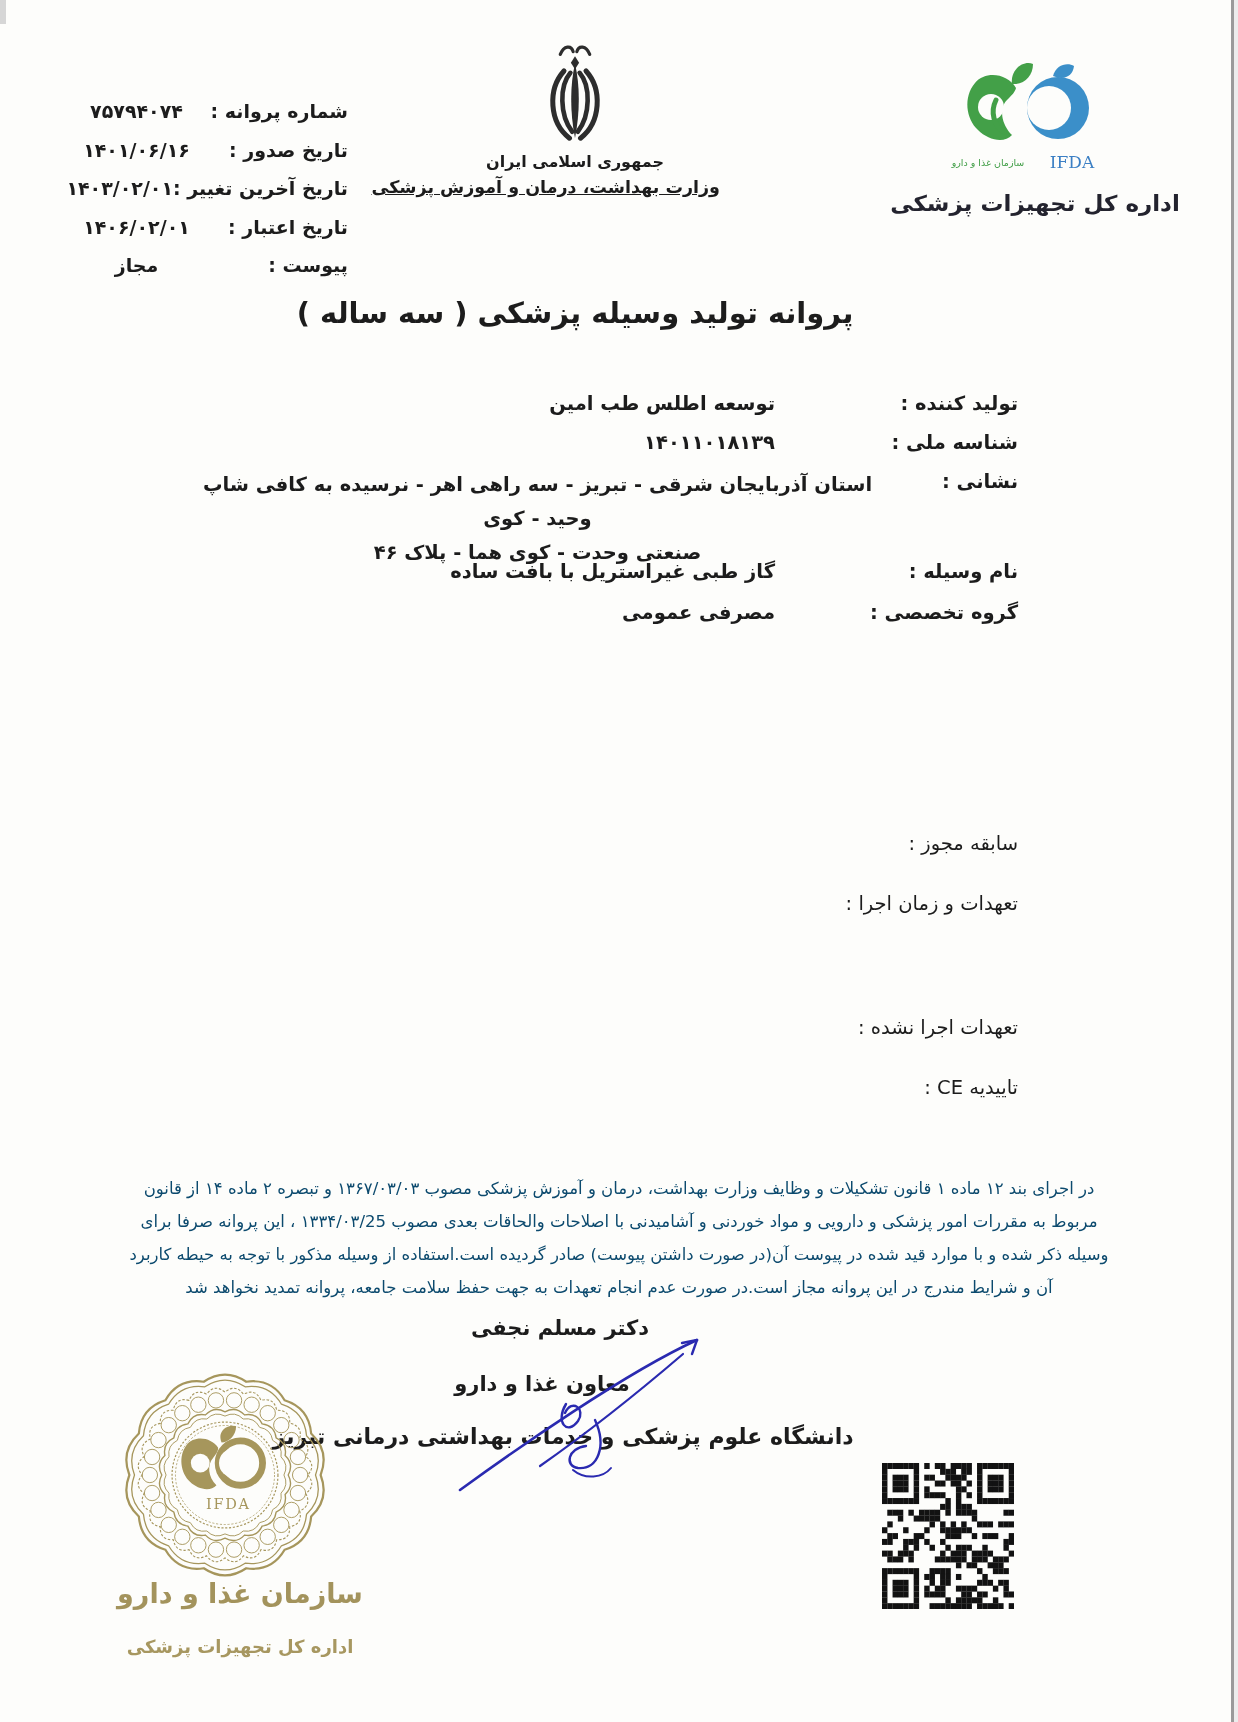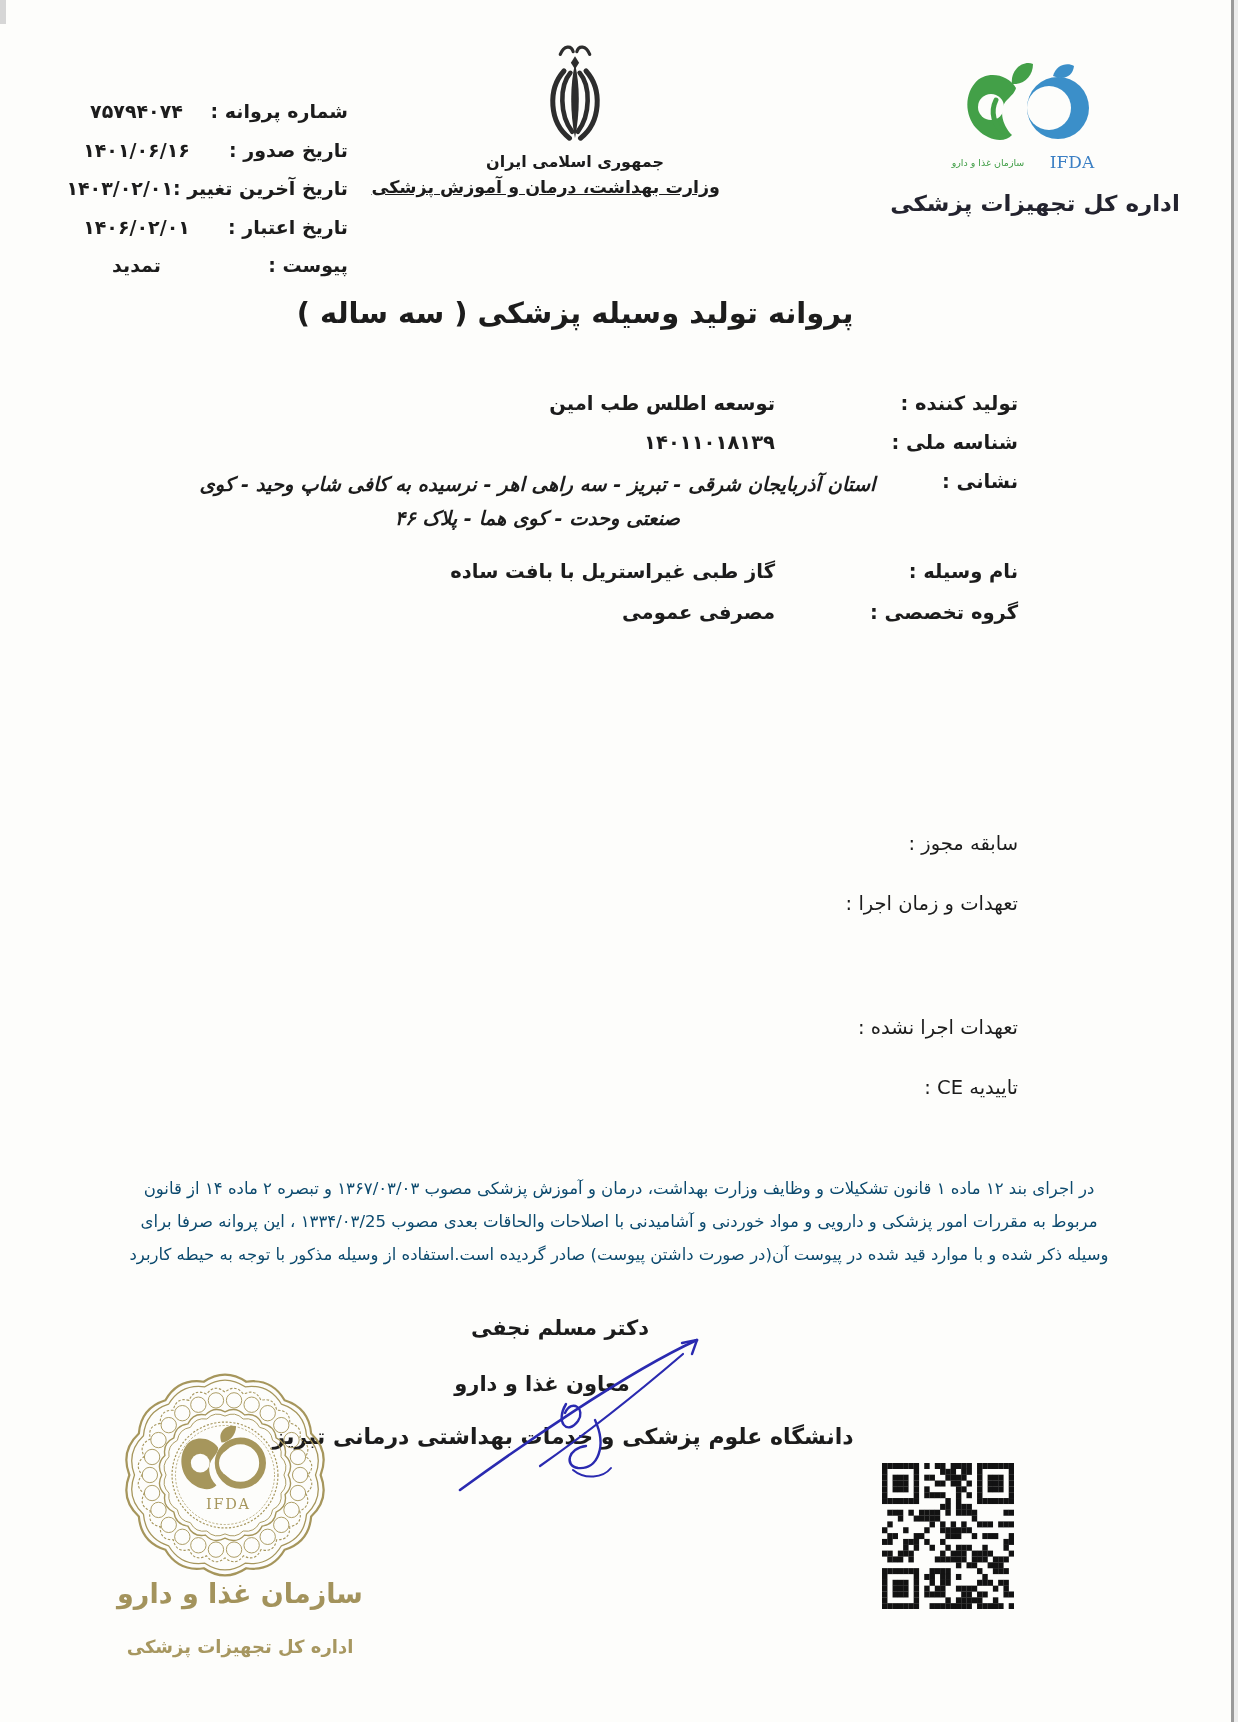--- a/index.html
+++ b/index.html
@@ -28,21 +28,21 @@
   .ifda-block{position:absolute;left:880px;top:56px;width:310px;text-align:center;}
   .ifda-script{font-size:23px;font-weight:600;color:#23232e;margin-top:8px;white-space:nowrap;
                transform:scaleY(.95);}
 
   .doc-title{position:absolute;left:240px;top:296px;width:670px;text-align:center;
              font-size:29px;font-weight:bold;white-space:nowrap;}
 
   .fld-label{position:absolute;right:220px;font-size:19.5px;font-weight:bold;white-space:nowrap;}
   .fld-value{position:absolute;right:463px;font-size:19.5px;font-weight:bold;white-space:nowrap;text-align:right;}
   .addr{position:absolute;left:185px;width:705px;text-align:center;font-size:19.5px;
-        font-weight:bold;line-height:34px;font-style:italic;}
+        font-weight:bold;line-height:34px;}
 
   .sec-label{position:absolute;right:220px;font-size:19.5px;font-weight:normal;white-space:nowrap;}
 
   .legal{position:absolute;left:90px;top:1172px;width:1058px;font-size:16.5px;font-weight:400;
          color:#0c4a6e;}
   .legal-line{height:33px;line-height:33px;text-align:center;white-space:nowrap;}
 
   .sig-name{position:absolute;left:280px;top:1316px;width:560px;text-align:center;
             font-size:21px;font-weight:bold;}
   .sig-role{position:absolute;left:262px;top:1372px;width:560px;text-align:center;
@@ -80,21 +80,21 @@
     <div class="info-row">
       <span class="info-label">تاریخ آخرین تغییر :</span>
       <span class="info-value">۱۴۰۳/۰۲/۰۱</span>
     </div>
     <div class="info-row">
       <span class="info-label">تاریخ اعتبار :</span>
       <span class="info-value">۱۴۰۶/۰۲/۰۱</span>
     </div>
     <div class="info-row">
       <span class="info-label">پیوست :</span>
-      <span class="info-value">تمدید</span>
+      <span class="info-value">مجاز</span>
     </div>
   </div>
 
   <div class="emblem-block">
     <svg width="92" height="104" viewBox="0 0 100 110">
       <g stroke="#2d2d2d" fill="none" stroke-linecap="round">
         <path d="M34,12 C38,2 46,2 48,9" stroke-width="3.5"></path>
         <path d="M52,9 C54,2 62,2 66,12" stroke-width="3.5"></path>
         <path d="M45,32 C33,46 33,78 47,96" stroke-width="5"></path>
         <path d="M55,32 C67,46 67,78 53,96" stroke-width="5"></path>
@@ -145,20 +145,21 @@
 
   <div class="sec-label" style="top:832px">سابقه مجوز :</div>
   <div class="sec-label" style="top:892px">تعهدات و زمان اجرا :</div>
   <div class="sec-label" style="top:1016px">تعهدات اجرا نشده :</div>
   <div class="sec-label" style="top:1076px">تاییدیه  CE :</div>
 
   <div class="legal">
     <div class="legal-line">در اجرای بند ۱۲ ماده ۱ قانون تشکیلات و وظایف وزارت بهداشت، درمان و آموزش پزشکی مصوب ۱۳۶۷/۰۳/۰۳ و تبصره ۲ ماده ۱۴ از قانون</div>
     <div class="legal-line">مربوط به مقررات امور پزشکی و دارویی و مواد خوردنی و آشامیدنی با اصلاحات والحاقات بعدی مصوب ۱۳۳۴/۰۳/25 ، این پروانه صرفا برای</div>
     <div class="legal-line">وسیله ذکر شده و با موارد قید شده در پیوست آن(در صورت داشتن پیوست) صادر گردیده است.استفاده از وسیله مذکور با توجه به حیطه کاربرد</div>
+    <div class="legal-line">آن و شرایط مندرج در این پروانه مجاز است.در صورت عدم انجام تعهدات به جهت حفظ سلامت جامعه، پروانه تمدید نخواهد شد</div>
   </div>
 
   <div class="sig-name">دکتر مسلم نجفی</div>
   <div class="sig-role">معاون غذا و دارو</div>
   <div class="sig-org">دانشگاه علوم پزشکی و خدمات بهداشتی درمانی تبریز</div>
   <svg class="sig-scribble" width="270" height="170" viewBox="0 0 270 170">
     <g stroke="#2a2ab0" fill="none" stroke-linecap="round">
       <path d="M15,162 C70,122 180,45 252,12" stroke-width="2.6"></path>
       <path d="M95,138 C135,110 175,80 238,26" stroke-width="2.2"></path>
       <path d="M252,12 l-15,3 m15,-3 l-5,14" stroke-width="2.4"></path>

